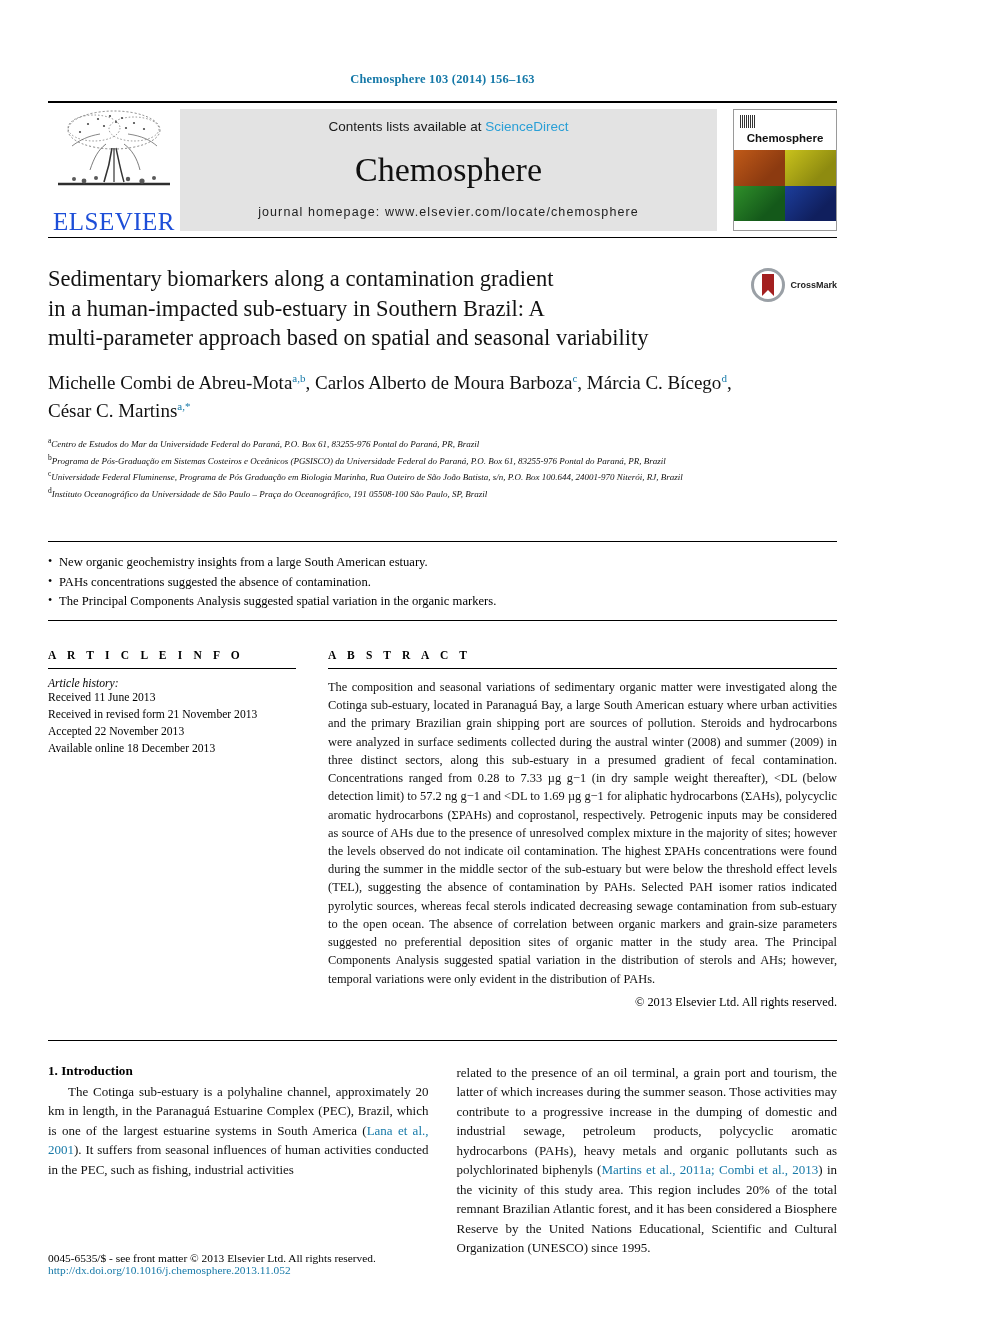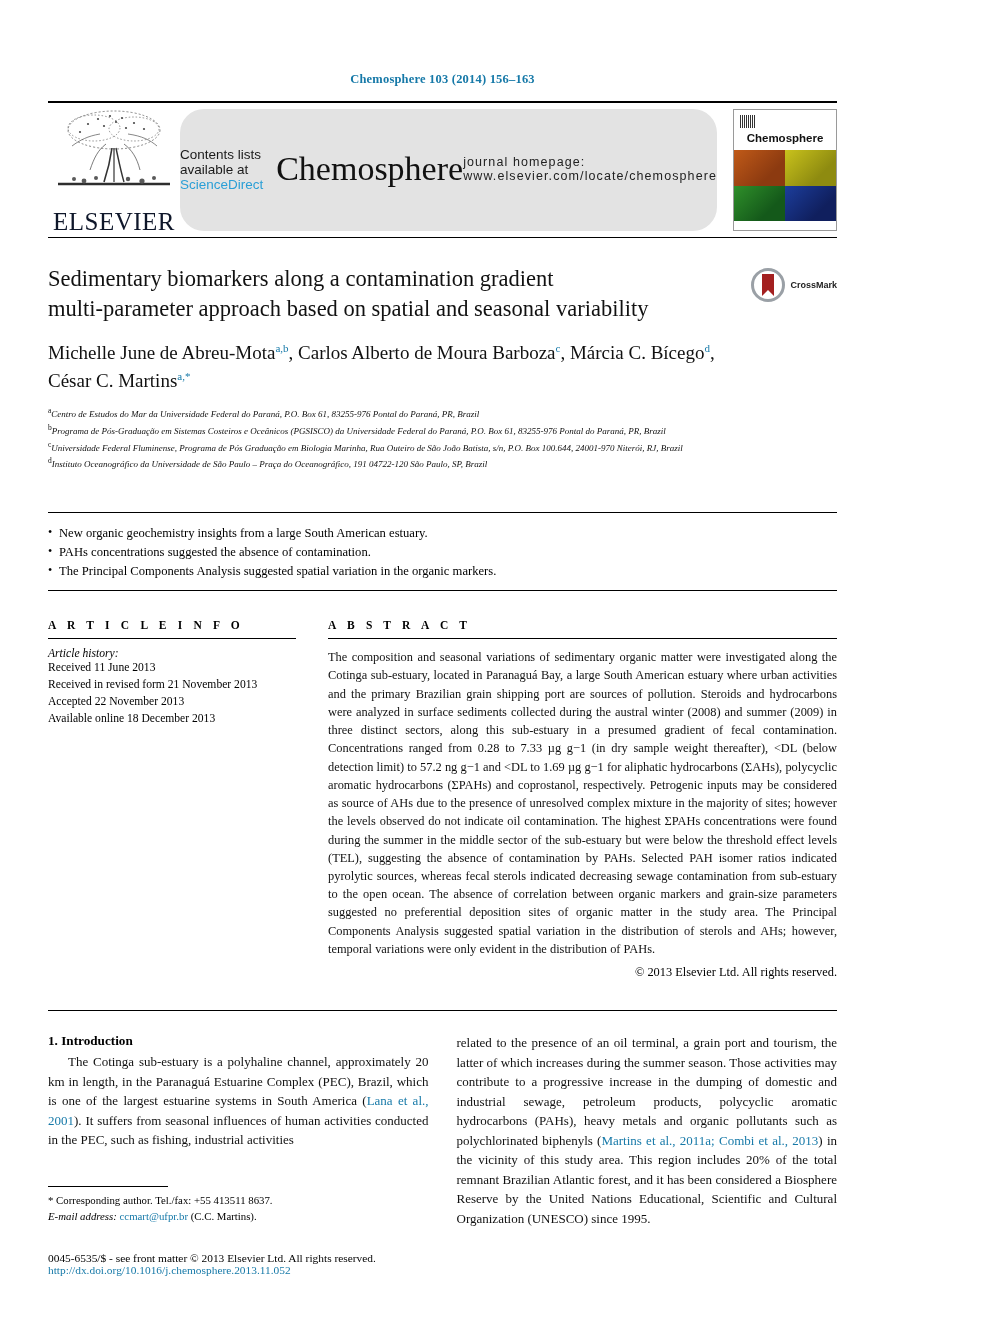--- a/index.html
+++ b/index.html
@@ -46,36 +46,35 @@
     flex: 0 0 132px;
     display: flex;
     flex-direction: column;
     justify-content: flex-end;
     align-items: center;
     padding-bottom: 3px;
   }
   .tree-svg { display: block; }
   .elsevier-word {
     font-family: "Liberation Serif", serif;
-    color: #0f172a;
+    color: #1d4ed8;
     font-size: 25px;
     letter-spacing: .5px;
     line-height: 1;
     margin-top: 13px;
   }
   .banner {
     flex: 1 1 auto;
     background: #e3e3e3;
     margin: 6px 0 6px 0;
     display: flex;
-    flex-direction: row;
+    flex-direction: column;
     justify-content: space-between;
     align-items: center;
     padding: 10px 0 12px 0;
-    border-radius: 24px;
   }
   .banner-top {
     font-family: "Liberation Sans", sans-serif;
     font-size: 13.5px;
     color: #1a1a1a;
   }
   .banner-top a { color: #2a9fd6; text-decoration: none; }
   .banner-title {
     font-family: "Liberation Serif", serif;
     font-size: 34px;
@@ -351,45 +350,46 @@
         <div class="q4"></div>
       </div>
       <div class="cover-foot"></div>
     </div>
   </div>
   <div class="rule-thin"></div>
 
   <div class="title-block">
     <div class="title-text">
       <div>Sedimentary biomarkers along a contamination gradient</div>
+      <div>in a human-impacted sub-estuary in Southern Brazil: A</div>
       <div>multi-parameter approach based on spatial and seasonal variability</div>
     </div>
     <div class="crossmark">
       <svg width="34" height="34" viewBox="0 0 34 34">
         <circle cx="17" cy="17" r="15.5" fill="#ffffff" stroke="#9aa0a6" stroke-width="3"></circle>
         <path d="M11 6 h12 v22 l-6 -6 l-6 6 z" fill="#a32020"></path>
       </svg>
       <span class="cm-label">CrossMark</span>
     </div>
   </div>
 
   <div class="authors">
     <div>
-      <span>Michelle June de Abreu-Mota</span><sup>a,b</sup><span>, Carlos Alberto de Moura Barboza</span><sup>c</sup><span>, Márcia C. Bícego</span><sup>d</sup><span>,</span>
+      <span>Michelle Combi de Abreu-Mota</span><sup>a,b</sup><span>, Carlos Alberto de Moura Barboza</span><sup>c</sup><span>, Márcia C. Bícego</span><sup>d</sup><span>,</span>
     </div>
     <div>
       <span>César C. Martins</span><sup>a,*</sup>
     </div>
   </div>
 
   <div class="affils">
     <div><sup>a</sup><span>Centro de Estudos do Mar da Universidade Federal do Paraná, P.O. Box 61, 83255-976 Pontal do Paraná, PR, Brazil</span></div>
     <div><sup>b</sup><span>Programa de Pós-Graduação em Sistemas Costeiros e Oceânicos (PGSISCO) da Universidade Federal do Paraná, P.O. Box 61, 83255-976 Pontal do Paraná, PR, Brazil</span></div>
     <div><sup>c</sup><span>Universidade Federal Fluminense, Programa de Pós Graduação em Biologia Marinha, Rua Outeiro de São João Batista, s/n, P.O. Box 100.644, 24001-970 Niterói, RJ, Brazil</span></div>
-    <div><sup>d</sup><span>Instituto Oceanográfico da Universidade de São Paulo – Praça do Oceanográfico, 191 04722-120 São Paulo, SP, Brazil</span></div>
+    <div><sup>d</sup><span>Instituto Oceanográfico da Universidade de São Paulo – Praça do Oceanográfico, 191 05508-100 São Paulo, SP, Brazil</span></div>
   </div>
 
   <div class="highlights">
     <div class="sec-rule"></div>
     <ul class="hl-list">
       <li>New organic geochemistry insights from a large South American estuary.</li>
       <li>PAHs concentrations suggested the absence of contamination.</li>
       <li>The Principal Components Analysis suggested spatial variation in the organic markers.</li>
     </ul>
     <div class="hl-rule"></div>
@@ -421,28 +421,19 @@
   <div class="body-cols">
     <div class="bcol">
       <div class="h2">1. Introduction</div>
       <div class="para"><span>The Cotinga sub-estuary is a polyhaline channel, approximately 20 km in length, in the Paranaguá Estuarine Complex (PEC), Brazil, which is one of the largest estuarine systems in South America (</span><a href="#" class="ref">Lana et al., 2001</a><span>). It suffers from seasonal influences of human activities conducted in the PEC, such as fishing, industrial activities</span></div>
     </div>
     <div class="bcol">
       <div class="para noind"><span>related to the presence of an oil terminal, a grain port and tourism, the latter of which increases during the summer season. Those activities may contribute to a progressive increase in the dumping of domestic and industrial sewage, petroleum products, polycyclic aromatic hydrocarbons (PAHs), heavy metals and organic pollutants such as polychlorinated biphenyls (</span><a href="#" class="ref">Martins et al., 2011a; Combi et al., 2013</a><span>) in the vicinity of this study area. This region includes 20% of the total remnant Brazilian Atlantic forest, and it has been considered a Biosphere Reserve by the United Nations Educational, Scientific and Cultural Organization (UNESCO) since 1995.</span></div>
     </div>
   </div>
 
-  <div class="footnote">
-    <div class="fn-rule"></div>
-    <div class="fn-line">* Corresponding author. Tel./fax: +55 413511 8637.</div>
-    <div class="fn-line">
-      <span class="ital">E-mail address:</span>
-      <a href="#" class="ref">ccmart@ufpr.br</a>
-      <span>(C.C. Martins).</span>
-    </div>
-  </div>
 
   <div class="footer">
     <div class="footer-line1">0045-6535/$ - see front matter © 2013 Elsevier Ltd. All rights reserved.</div>
     <div class="footer-line2">http://dx.doi.org/10.1016/j.chemosphere.2013.11.052</div>
   </div>
 
 </div>
 
 </body></html>

